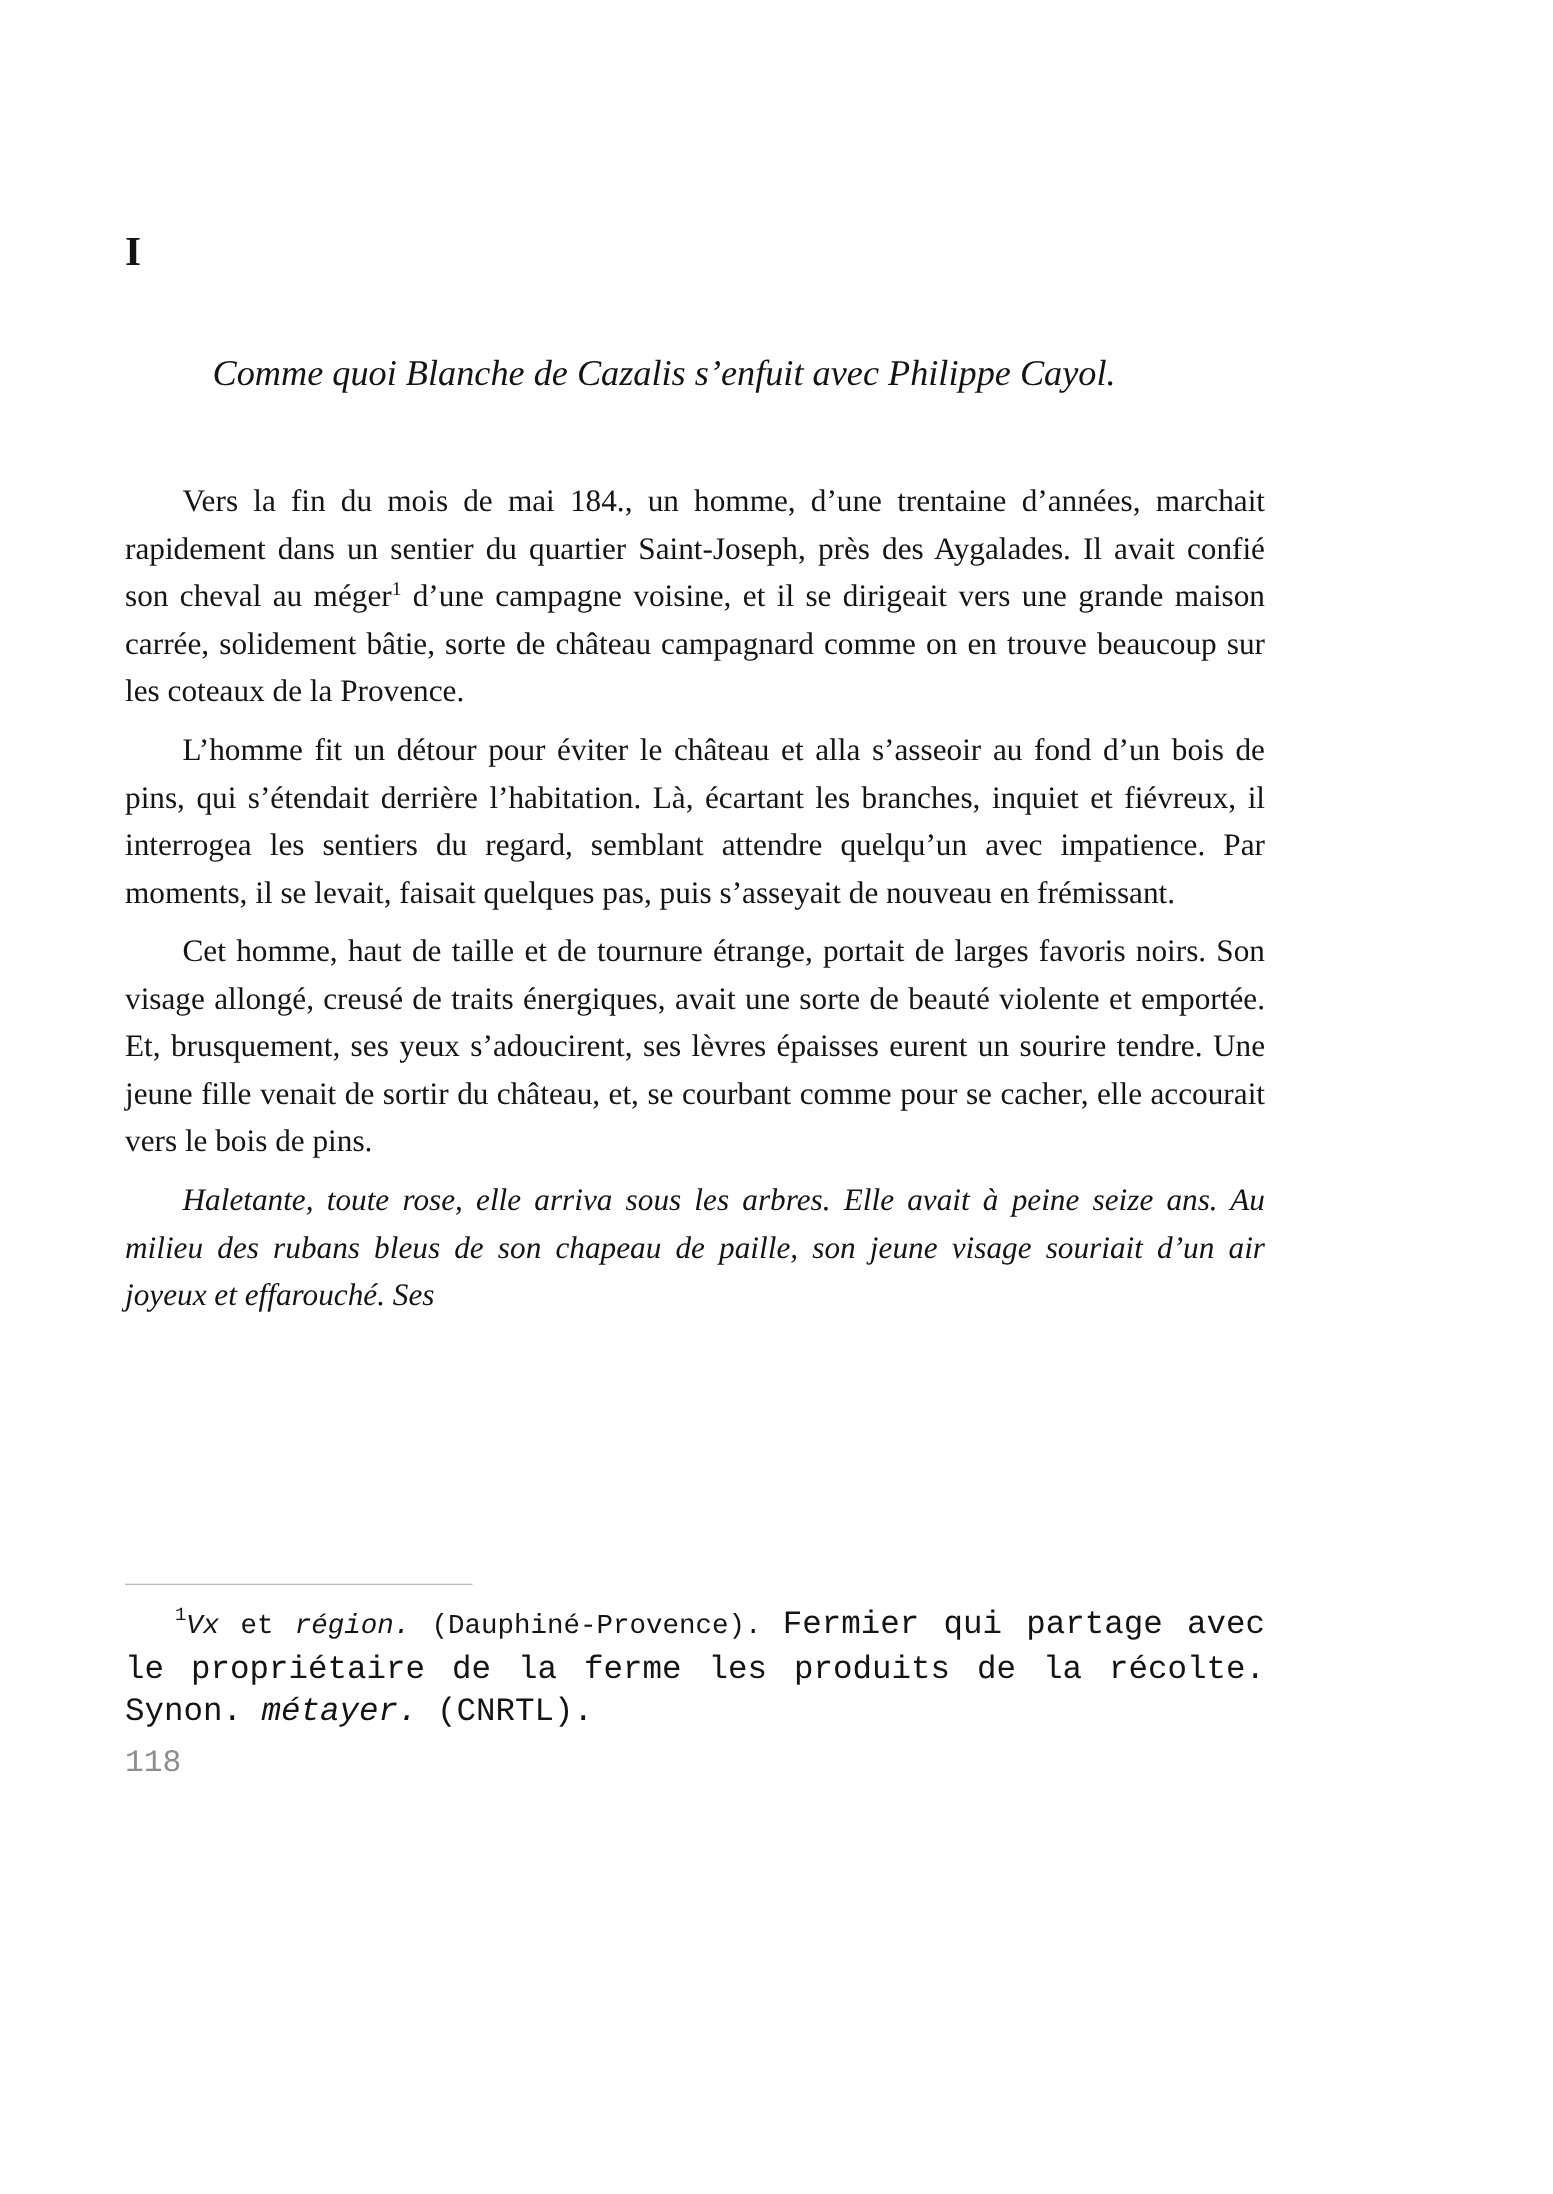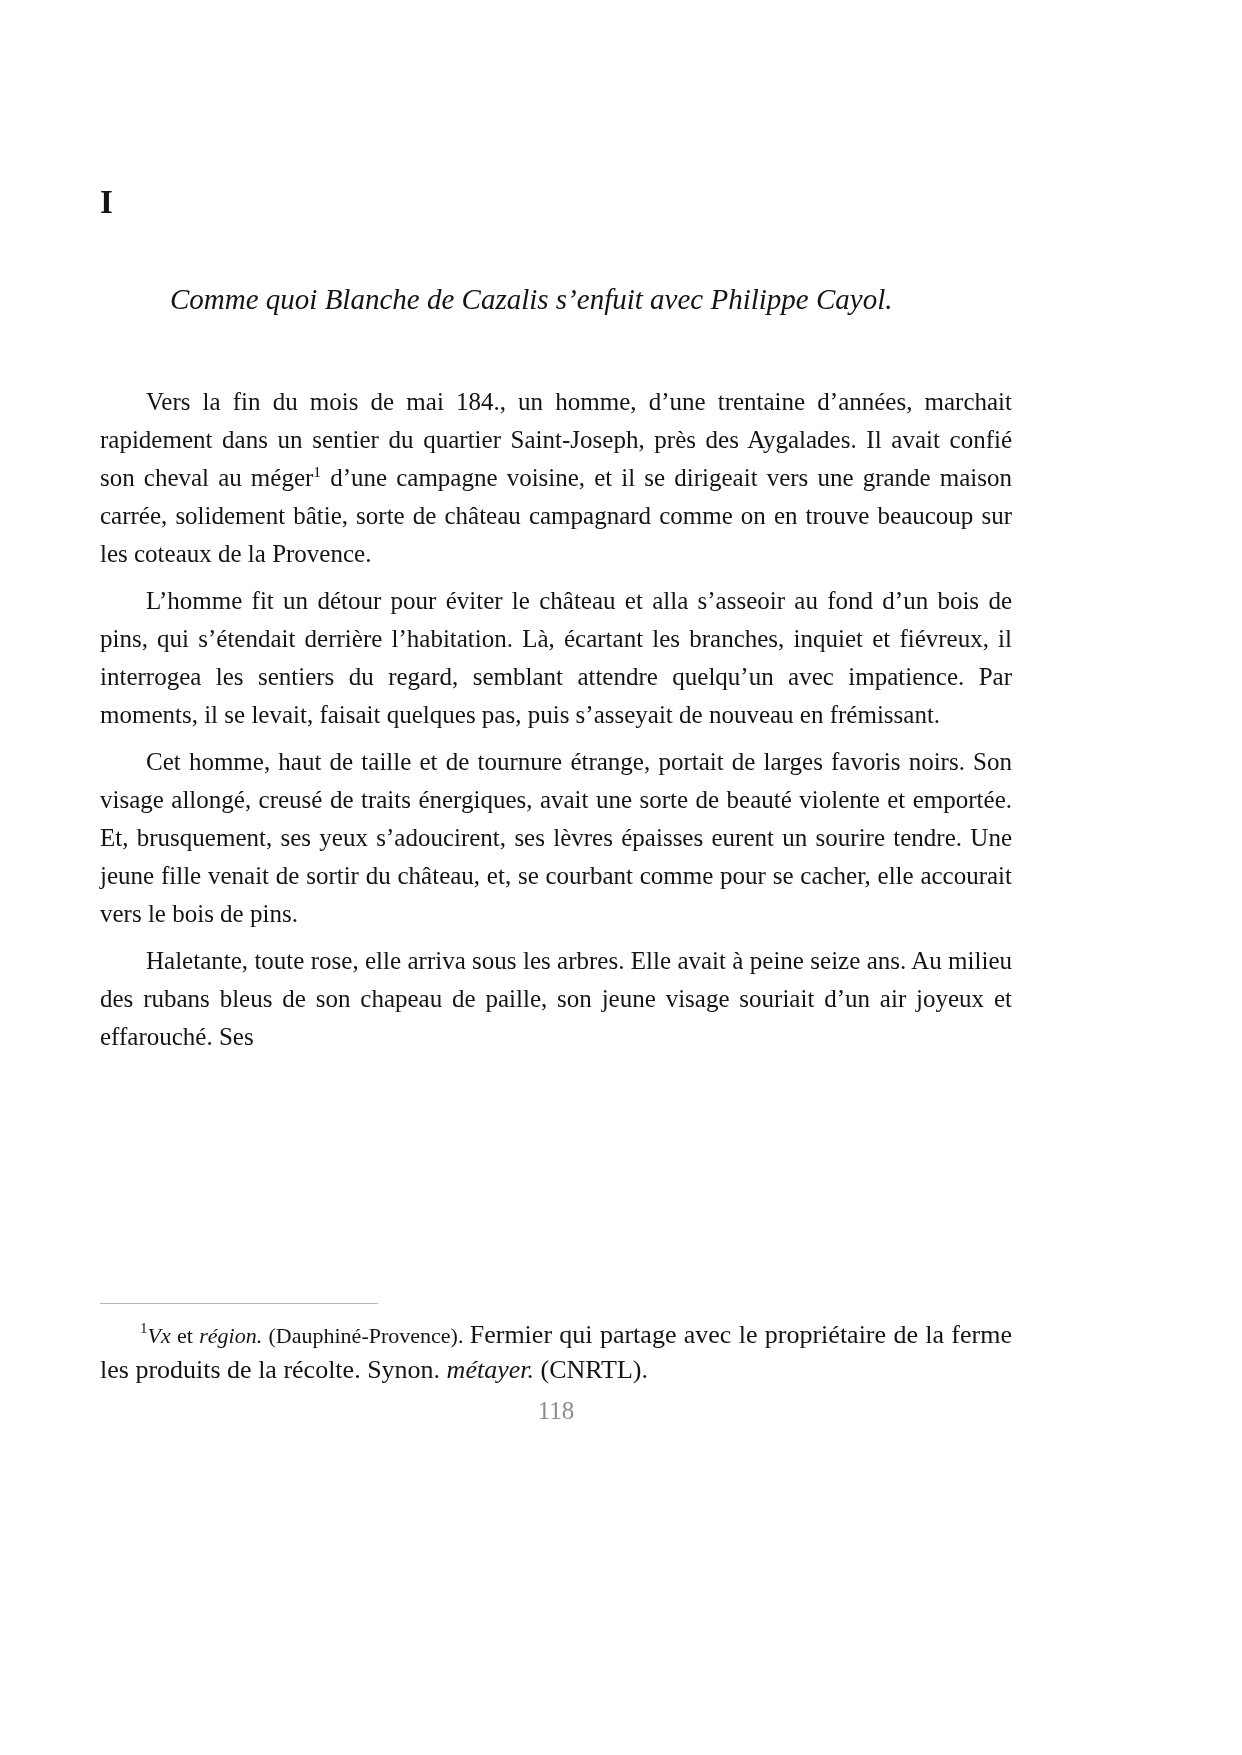--- a/index.html
+++ b/index.html
@@ -38,29 +38,31 @@
   }
   .para {
     font-size: 25px;
     line-height: 38px;
     text-align: justify;
     text-indent: 46px;
     margin: 0 0 9px 0;
   }
   .para:last-of-type {
     margin-bottom: 0;
+    font-style: italic;
   }
   .note-ref {
     font-size: 0.62em;
     vertical-align: super;
     line-height: 0;
   }
   .footnote-block {
     margin-top: auto;
     margin-bottom: 330px;
+    font-family: Liberation Mono, monospace;
   }
   .footnote-rule {
     width: 278px;
     height: 0;
     border: 0;
     border-top: 1px solid #b8b8b8;
     margin: 0 0 14px 0;
   }
   .footnote {
     font-size: 26px;
@@ -74,21 +76,21 @@
   }
   .fn-italic {
     font-style: italic;
   }
   .fn-marker {
     font-size: 15px;
     vertical-align: super;
     line-height: 0;
   }
   .page-number {
-    text-align: center;
+    text-align: left;
     color: #8d8d8d;
     font-size: 25px;
     margin-top: 10px;
   }
 </style>
 </head>
 <body>
 
 <div class="page">
 

